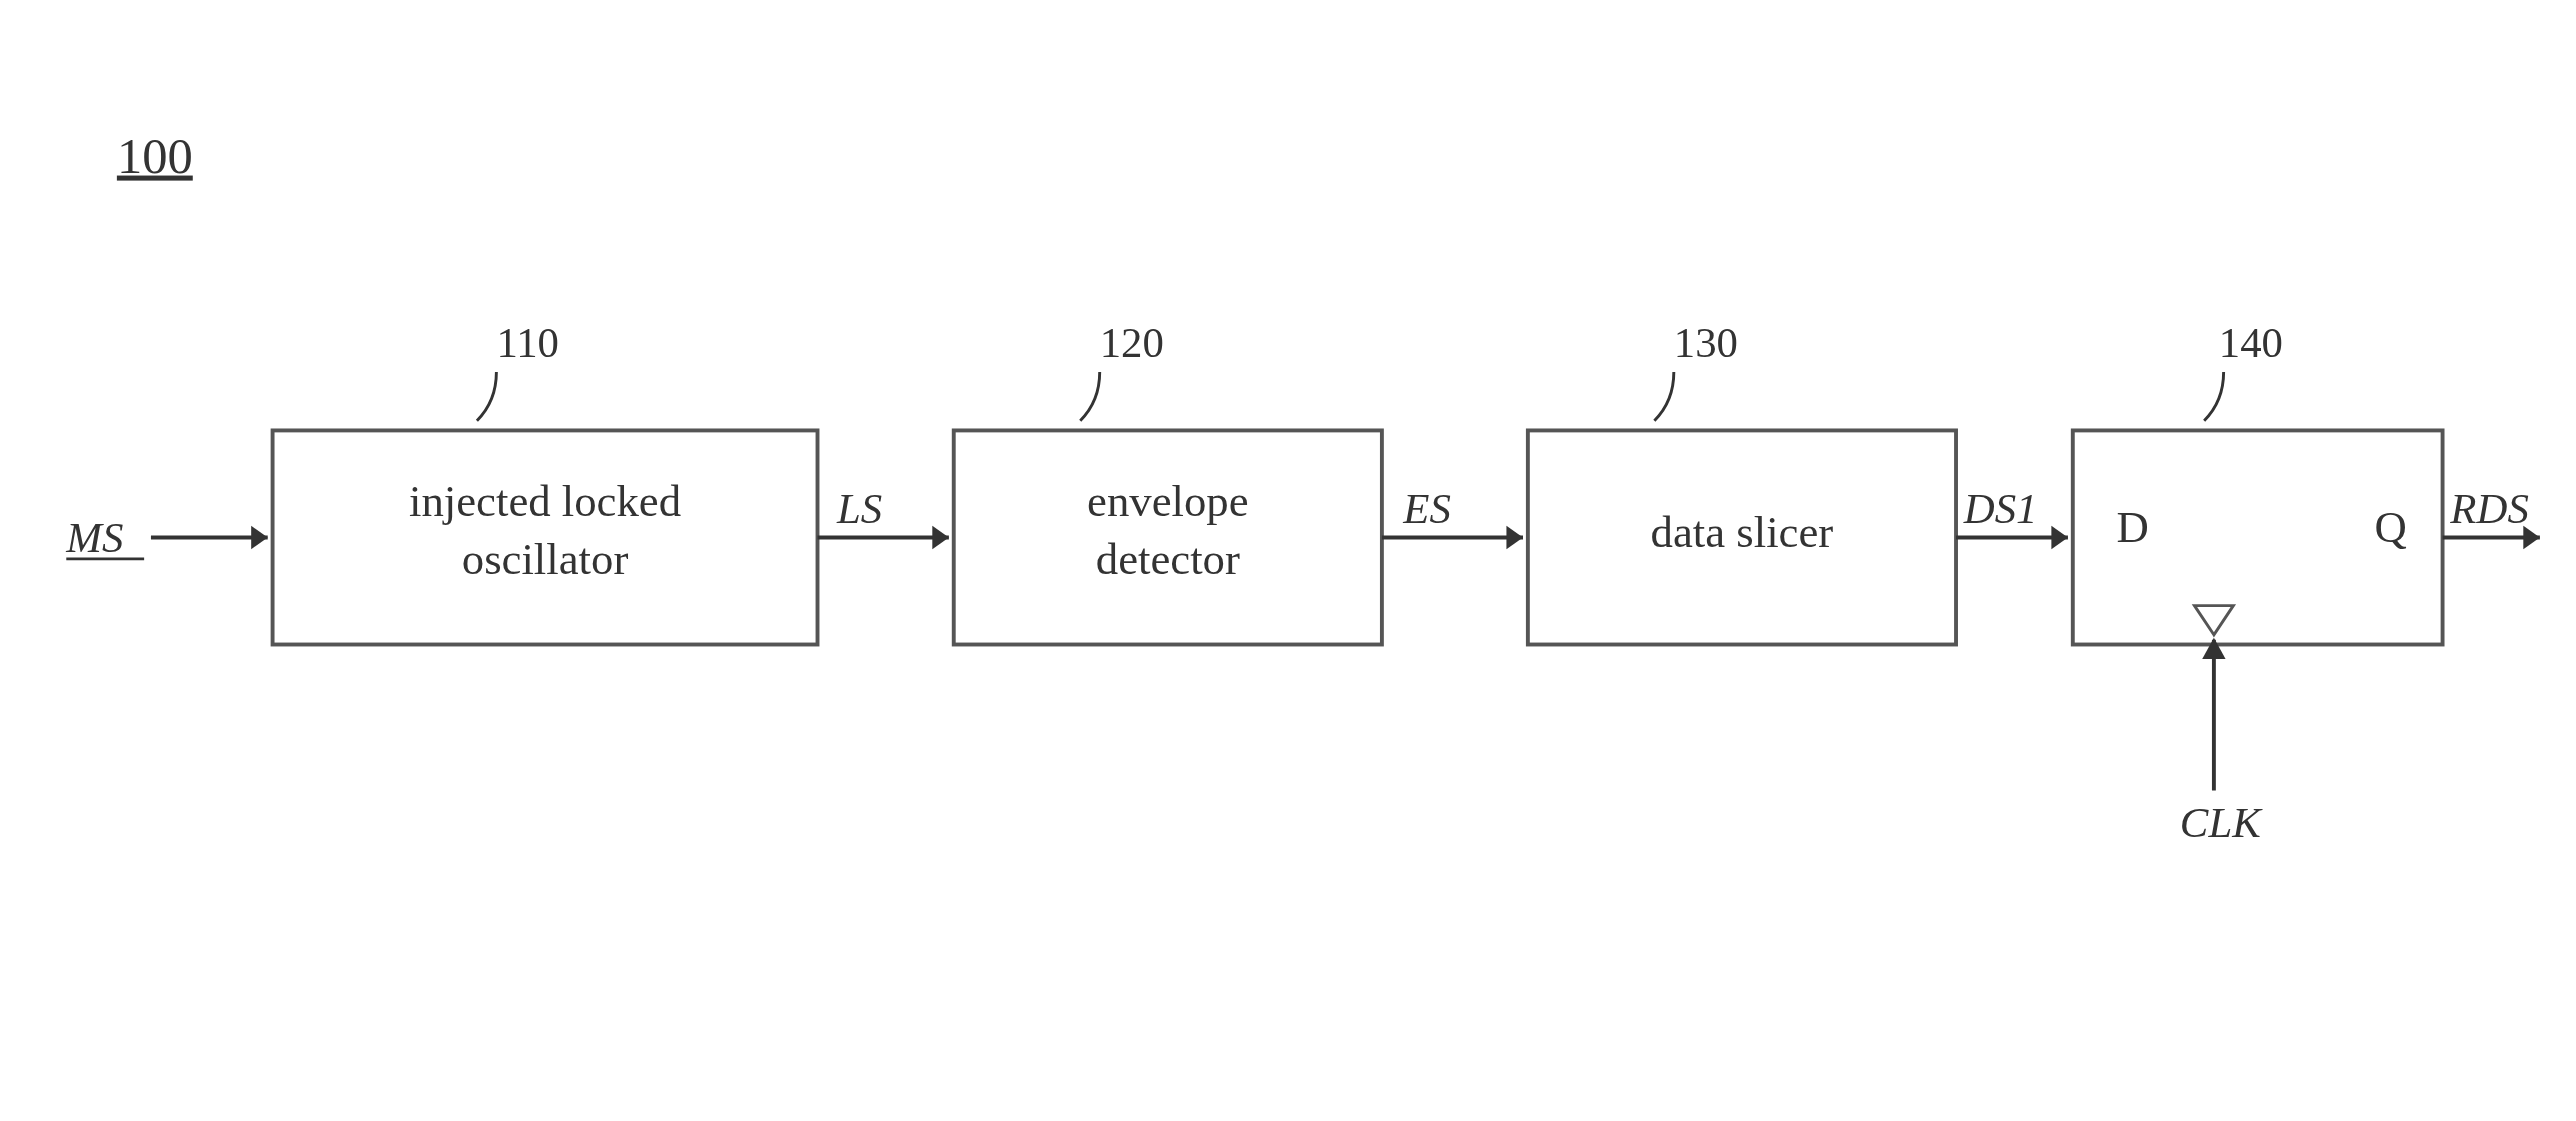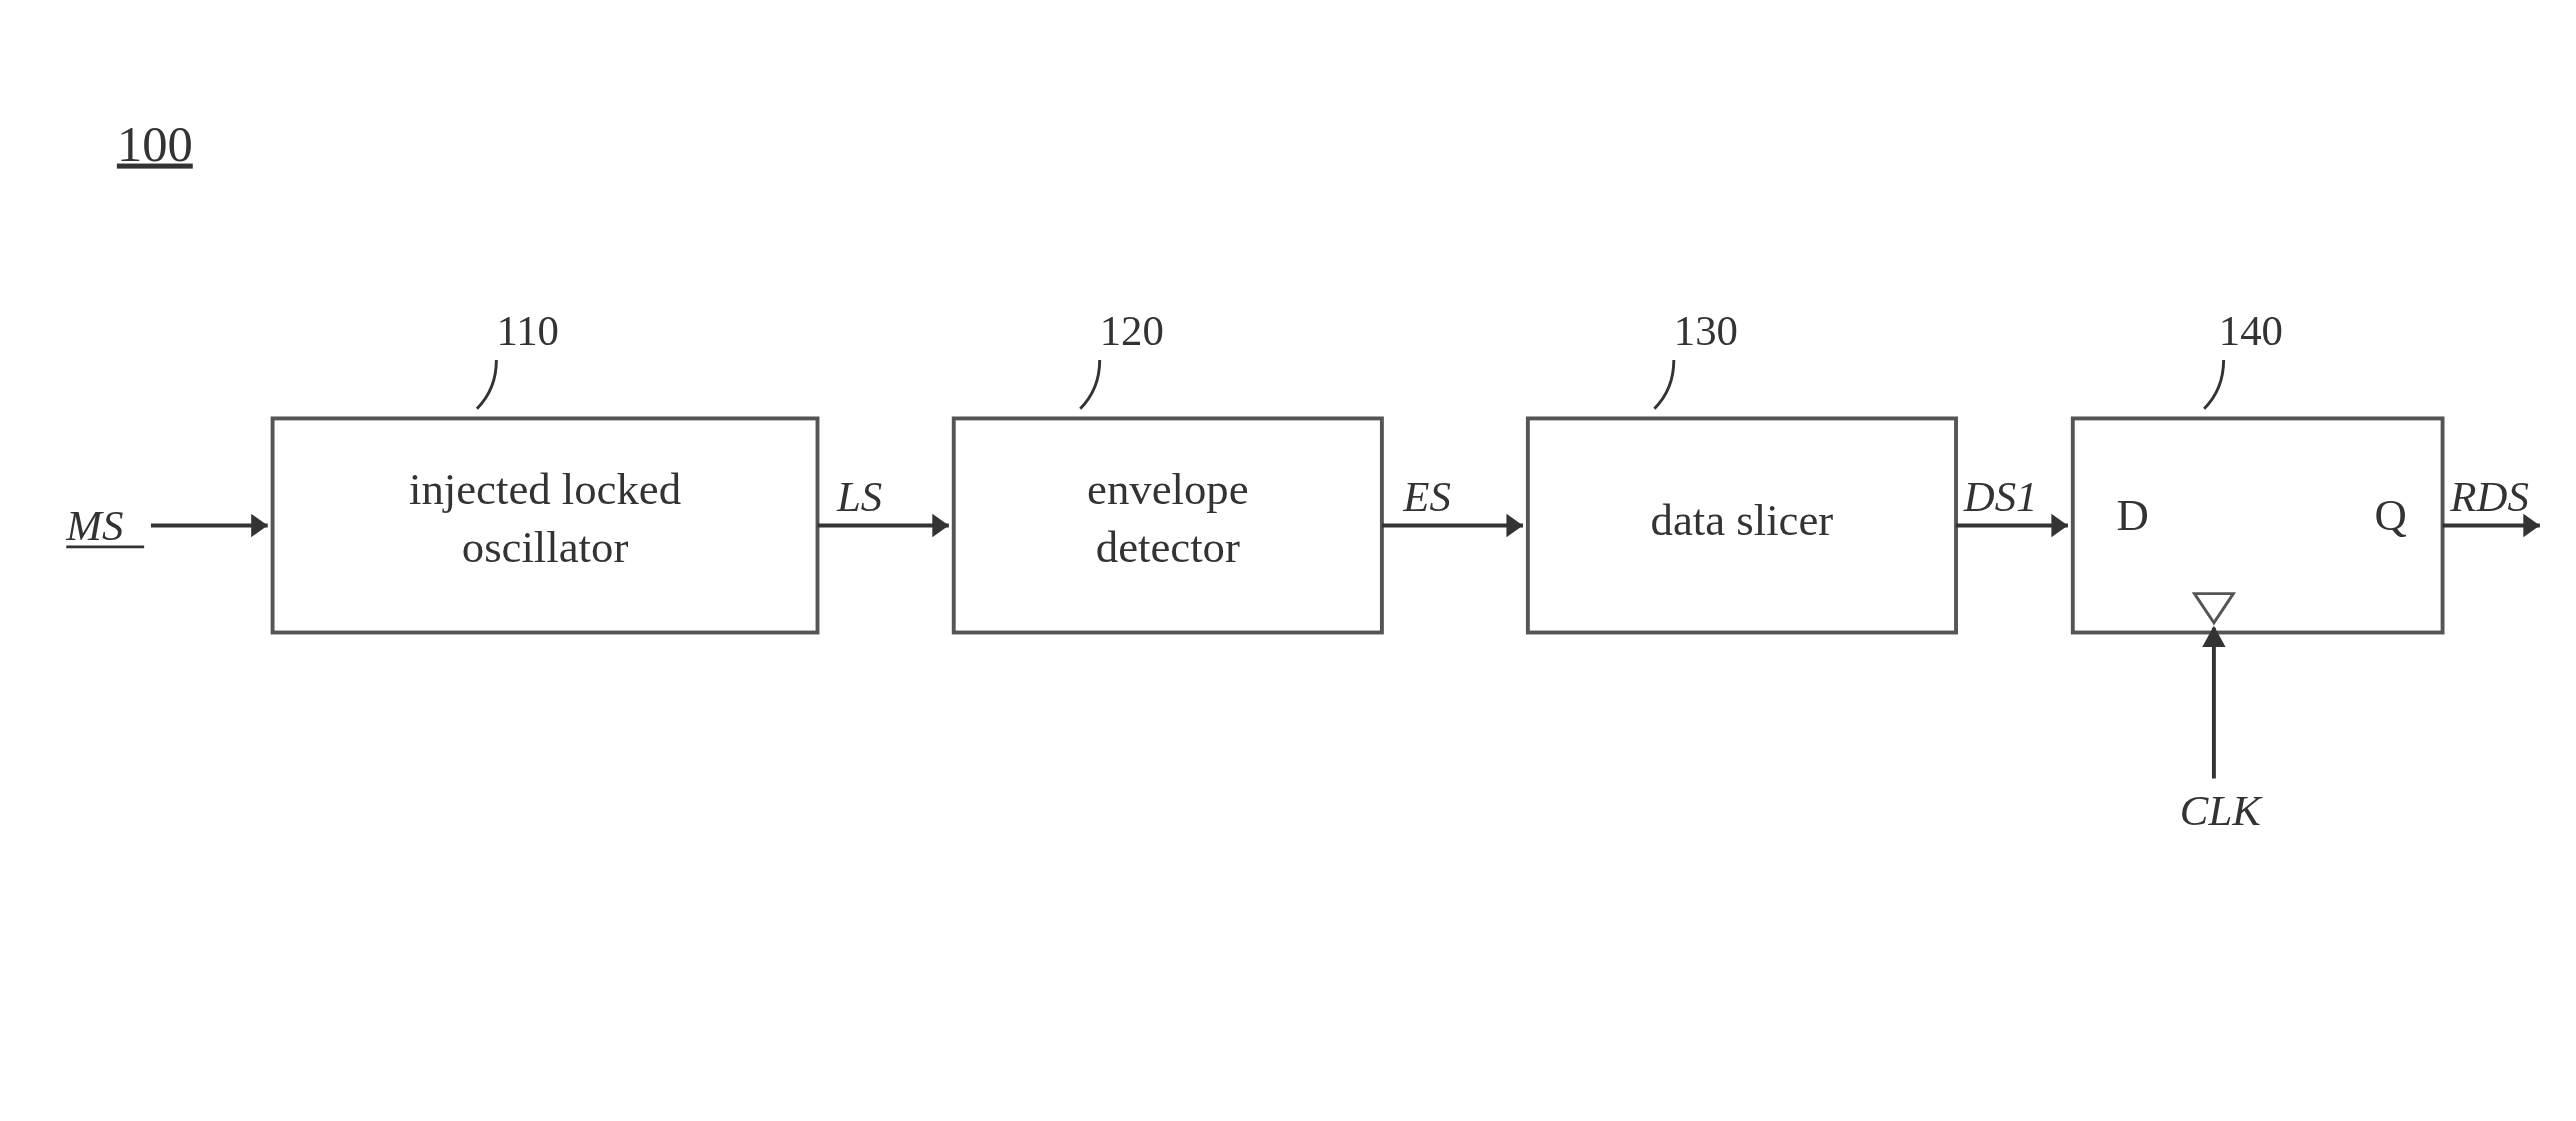--- a/index.html
+++ b/index.html
@@ -7,21 +7,21 @@
       background: #ffffff;
       font-family: 'Times New Roman', Times, serif;
       width: 2576px;
       height: 1121px;
       overflow: hidden;
       position: relative;
     }
 
     .diagram-container {
       position: absolute;
-      top: 0;
+      top: 12px;
       left: 0;
       width: 2576px;
       height: 839px;
       text-align: center;
     }
 
     svg {
       width: 2576px;
       height: 1121px;
     }

